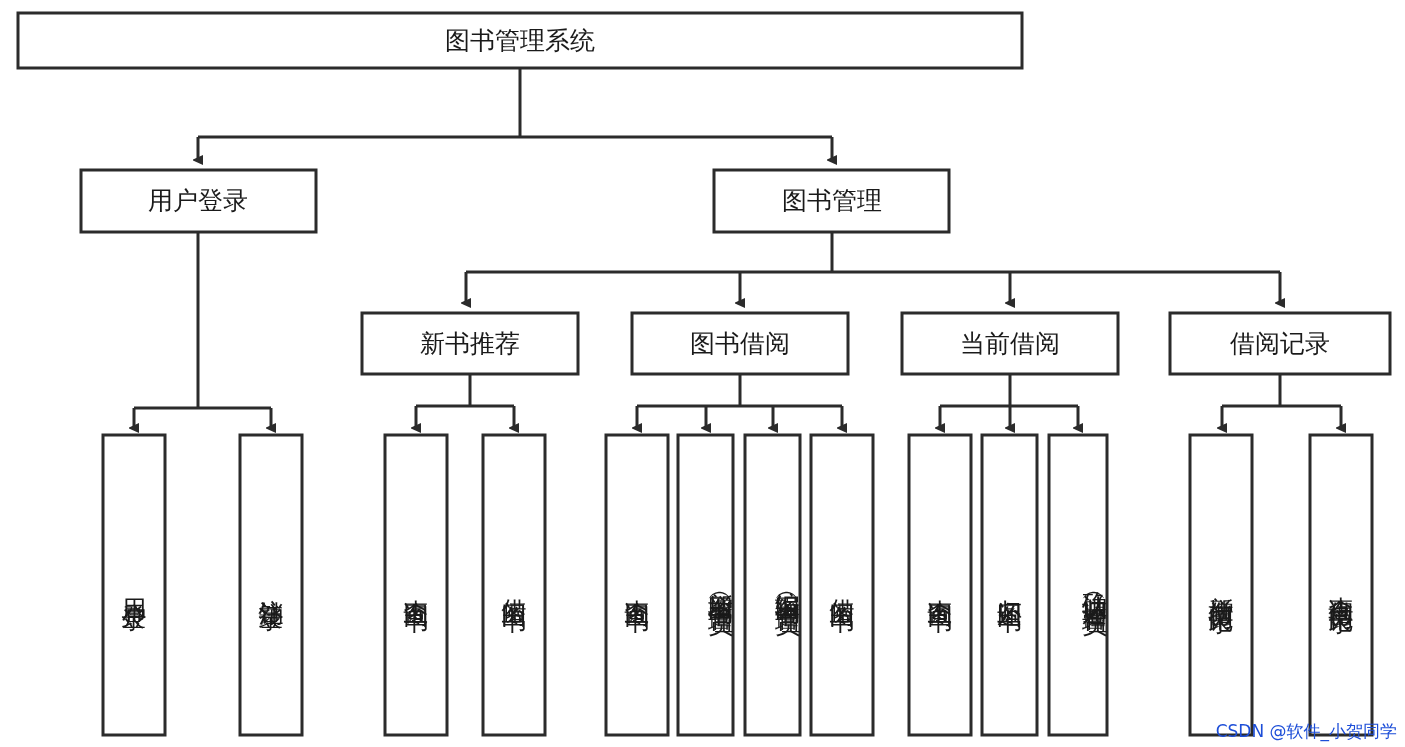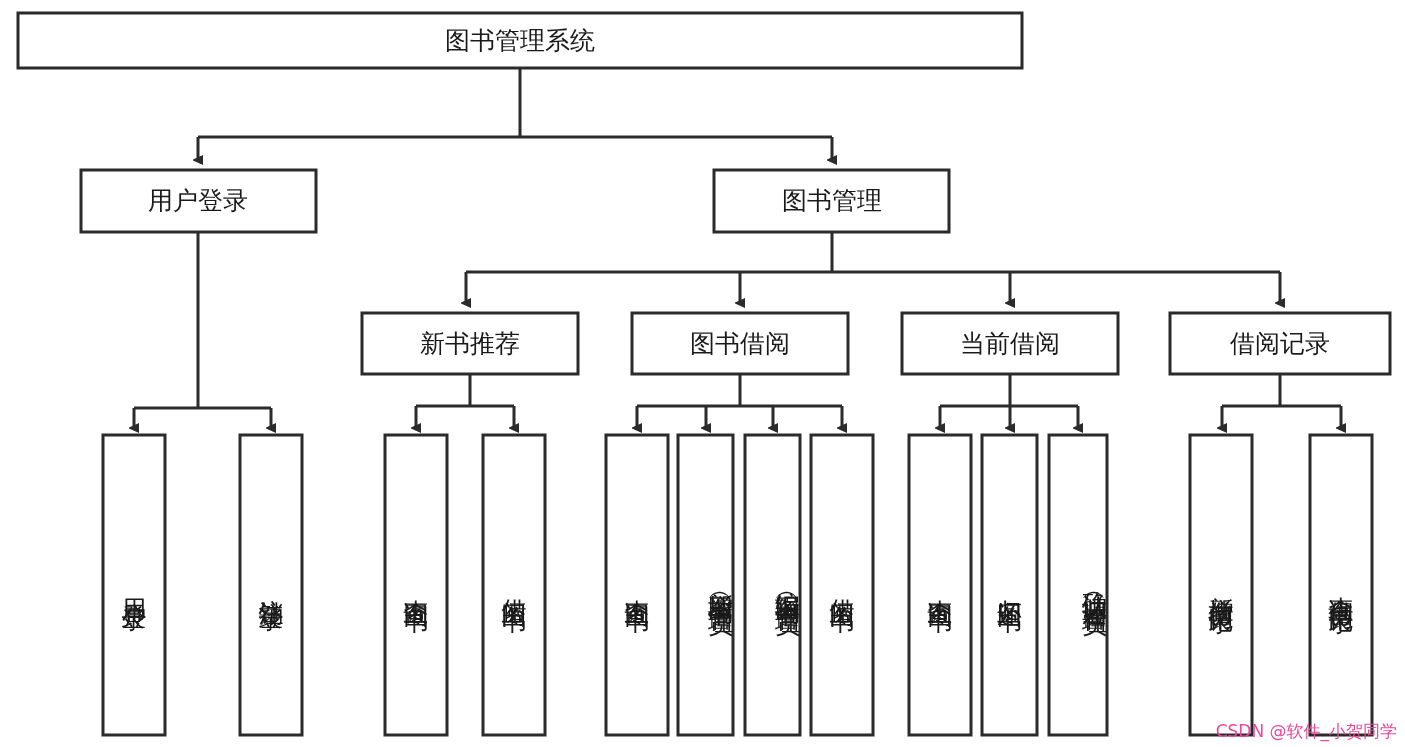--- a/index.html
+++ b/index.html
@@ -4,21 +4,21 @@
 <style>
   html,body{margin:0;padding:0;background:#ffffff;}
   body{width:1405px;height:747px;overflow:hidden;
        font-family:"DejaVu Sans","Liberation Sans",sans-serif;}
   #diagram-root{position:relative;width:1405px;height:747px;background:#fff;}
   svg{display:block;}
   .box-rect{fill:#ffffff;stroke:#2b2b2b;stroke-width:3;}
   .conn{stroke:#2b2b2b;stroke-width:3;fill:none;}
   .box-label{fill:#1a1a1a;font-family:"DejaVu Sans","Liberation Sans",sans-serif;
              font-size:25px;text-anchor:middle;dominant-baseline:middle;}
-  .watermark{position:absolute;right:8px;bottom:4px;color:#ec4899;font-size:17px;
+  .watermark{position:absolute;right:8px;bottom:4px;color:#1d4ed8;font-size:17px;
              font-family:"DejaVu Sans","Liberation Sans",sans-serif;white-space:nowrap;}
   .vbox-text{position:absolute;display:flex;align-items:center;justify-content:center;
              writing-mode:vertical-rl;text-orientation:upright;
              font-size:25px;color:#1a1a1a;letter-spacing:3px;line-height:1;
              pointer-events:none;}
 </style>
 </head>
 <body>
 
 <div id="diagram-root">

